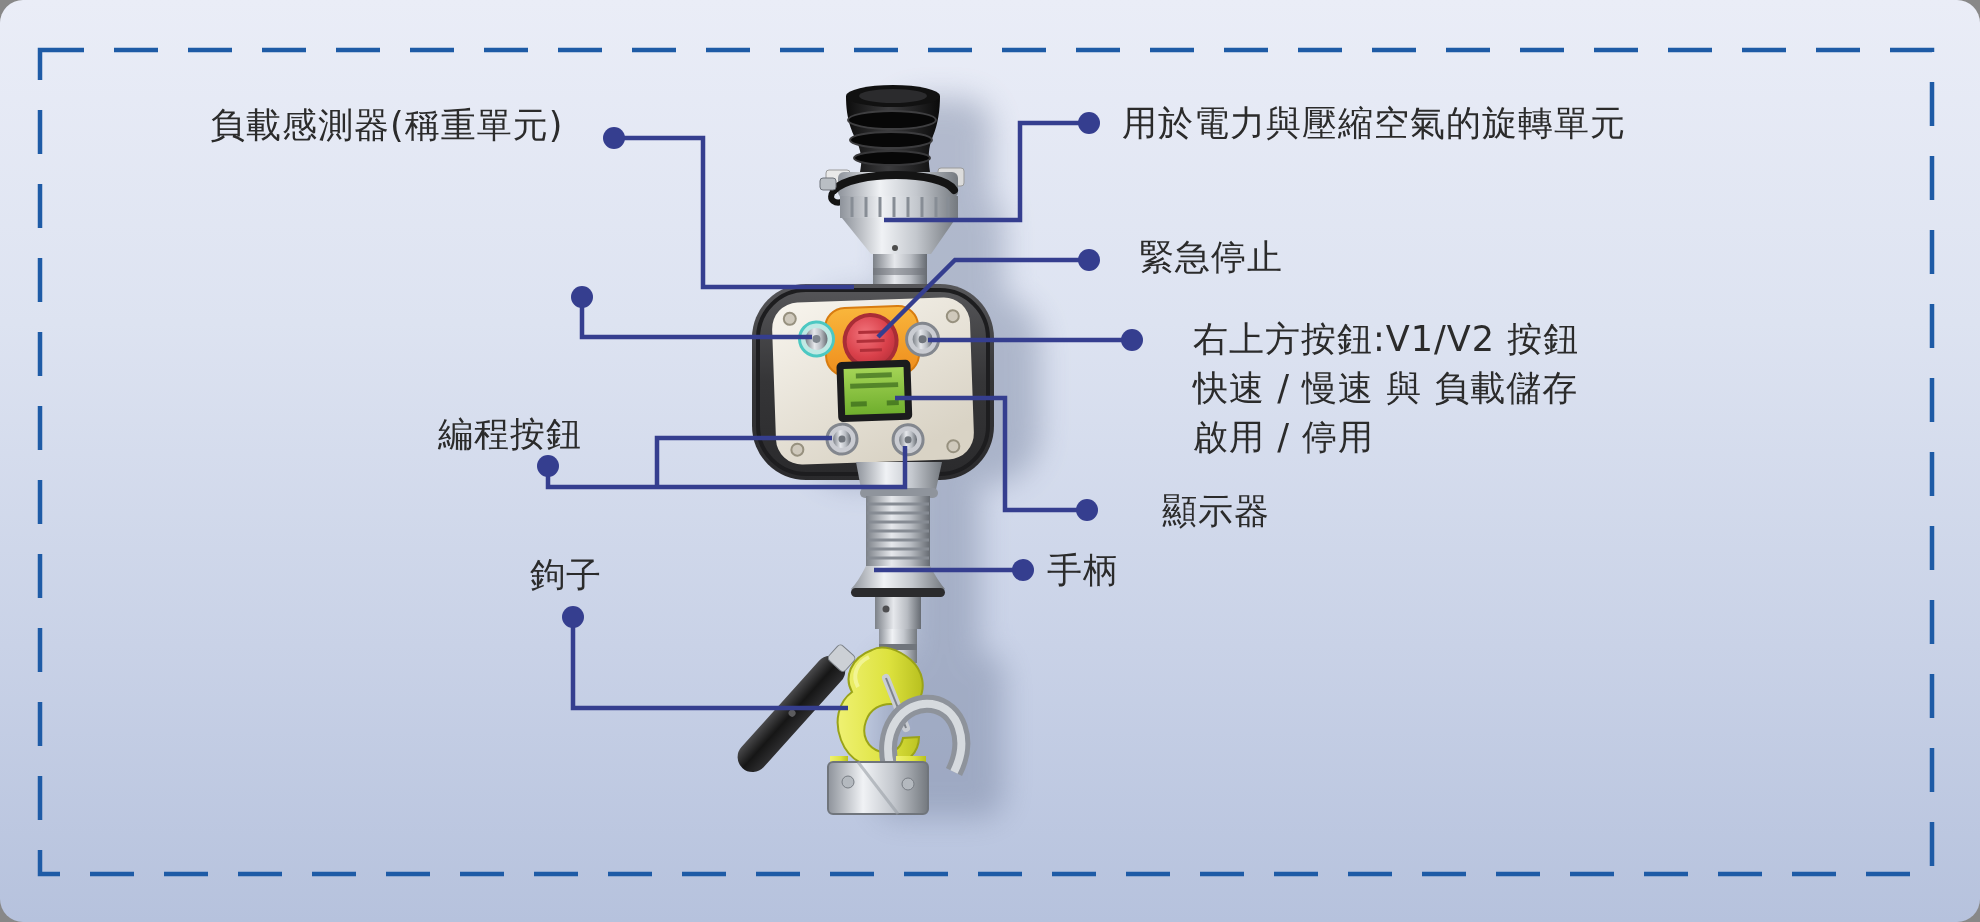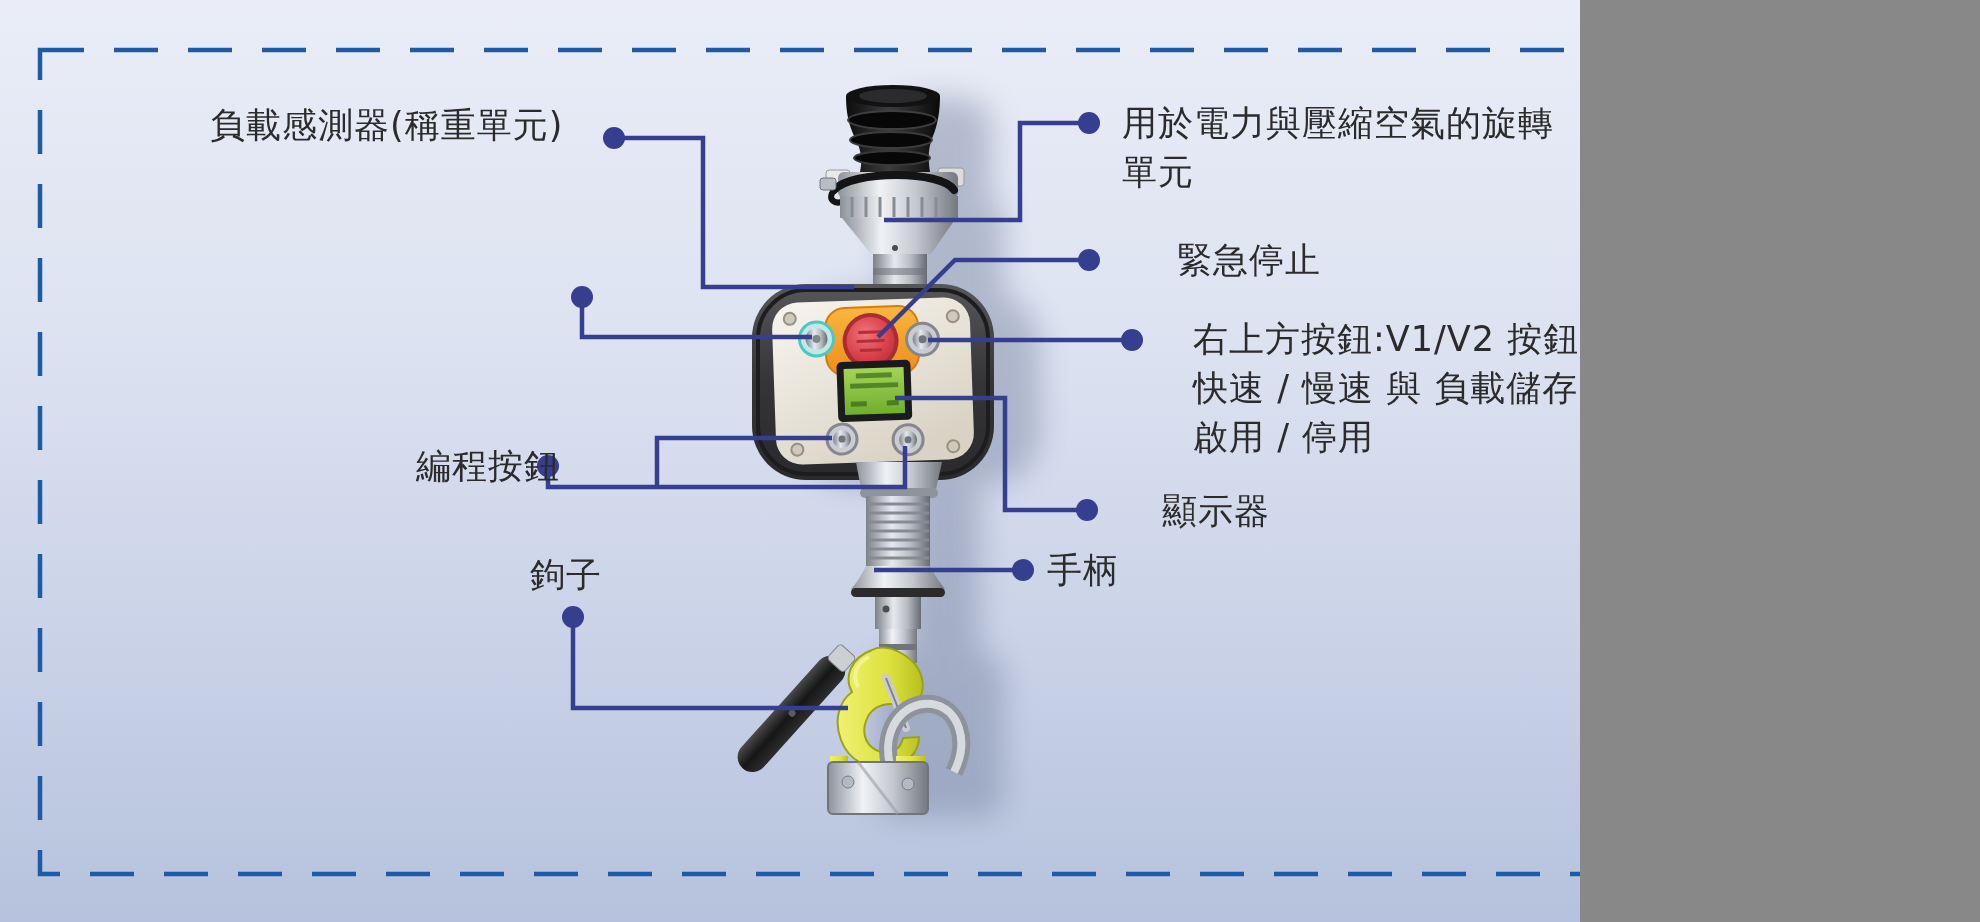--- a/index.html
+++ b/index.html
@@ -1,37 +1,38 @@
 <!DOCTYPE html>
 <html><head>
 <meta charset="utf-8">
 <style>
   html,body{margin:0;padding:0;background:#888;}
   .canvas{
     position:relative;
-    width:1580px;height:922px;
+    width:1980px;height:922px;
     overflow:hidden;
     background:linear-gradient(180deg,#eaedf7 0%,#dde3f1 35%,#c9d2e7 70%,#b6c2dd 100%);
     font-family:"DejaVu Sans","Liberation Sans",sans-serif;
+    border-radius:23px;
   }
   .overlay{position:absolute;left:0;top:0;width:1980px;height:922px;}
   .lbl{
     position:absolute;
     color:#2b2b2b;
     font-size:35px;
     line-height:1.4;
     white-space:pre-line;
     letter-spacing:1px;
   }
   .lbl-load   {left:210px;  top:101px;}
   .lbl-io     {left:225px;  top:218px;}
-  .lbl-prog   {left:416px;  top:410px;margin-top:32px;}
+  .lbl-prog   {left:438px;  top:410px;}
   .lbl-hook   {left:530px;  top:551px;}
   .lbl-rotary {left:1122px; top:99px;}
-  .lbl-estop  {left:1177px; top:236px;}
+  .lbl-estop  {left:1139px; top:236px;font-family:Liberation Mono, monospace;}
   .lbl-v1v2   {left:1165px; top:315px;margin-left:28px;}
   .lbl-display{left:1162px; top:487px;font-family:Liberation Serif, serif;}
   .lbl-handle {left:1047px; top:546px;}
 </style>
 </head>
 <body>
 
 <div class="canvas">
 
   <svg class="overlay" viewBox="0 0 1980 922">

